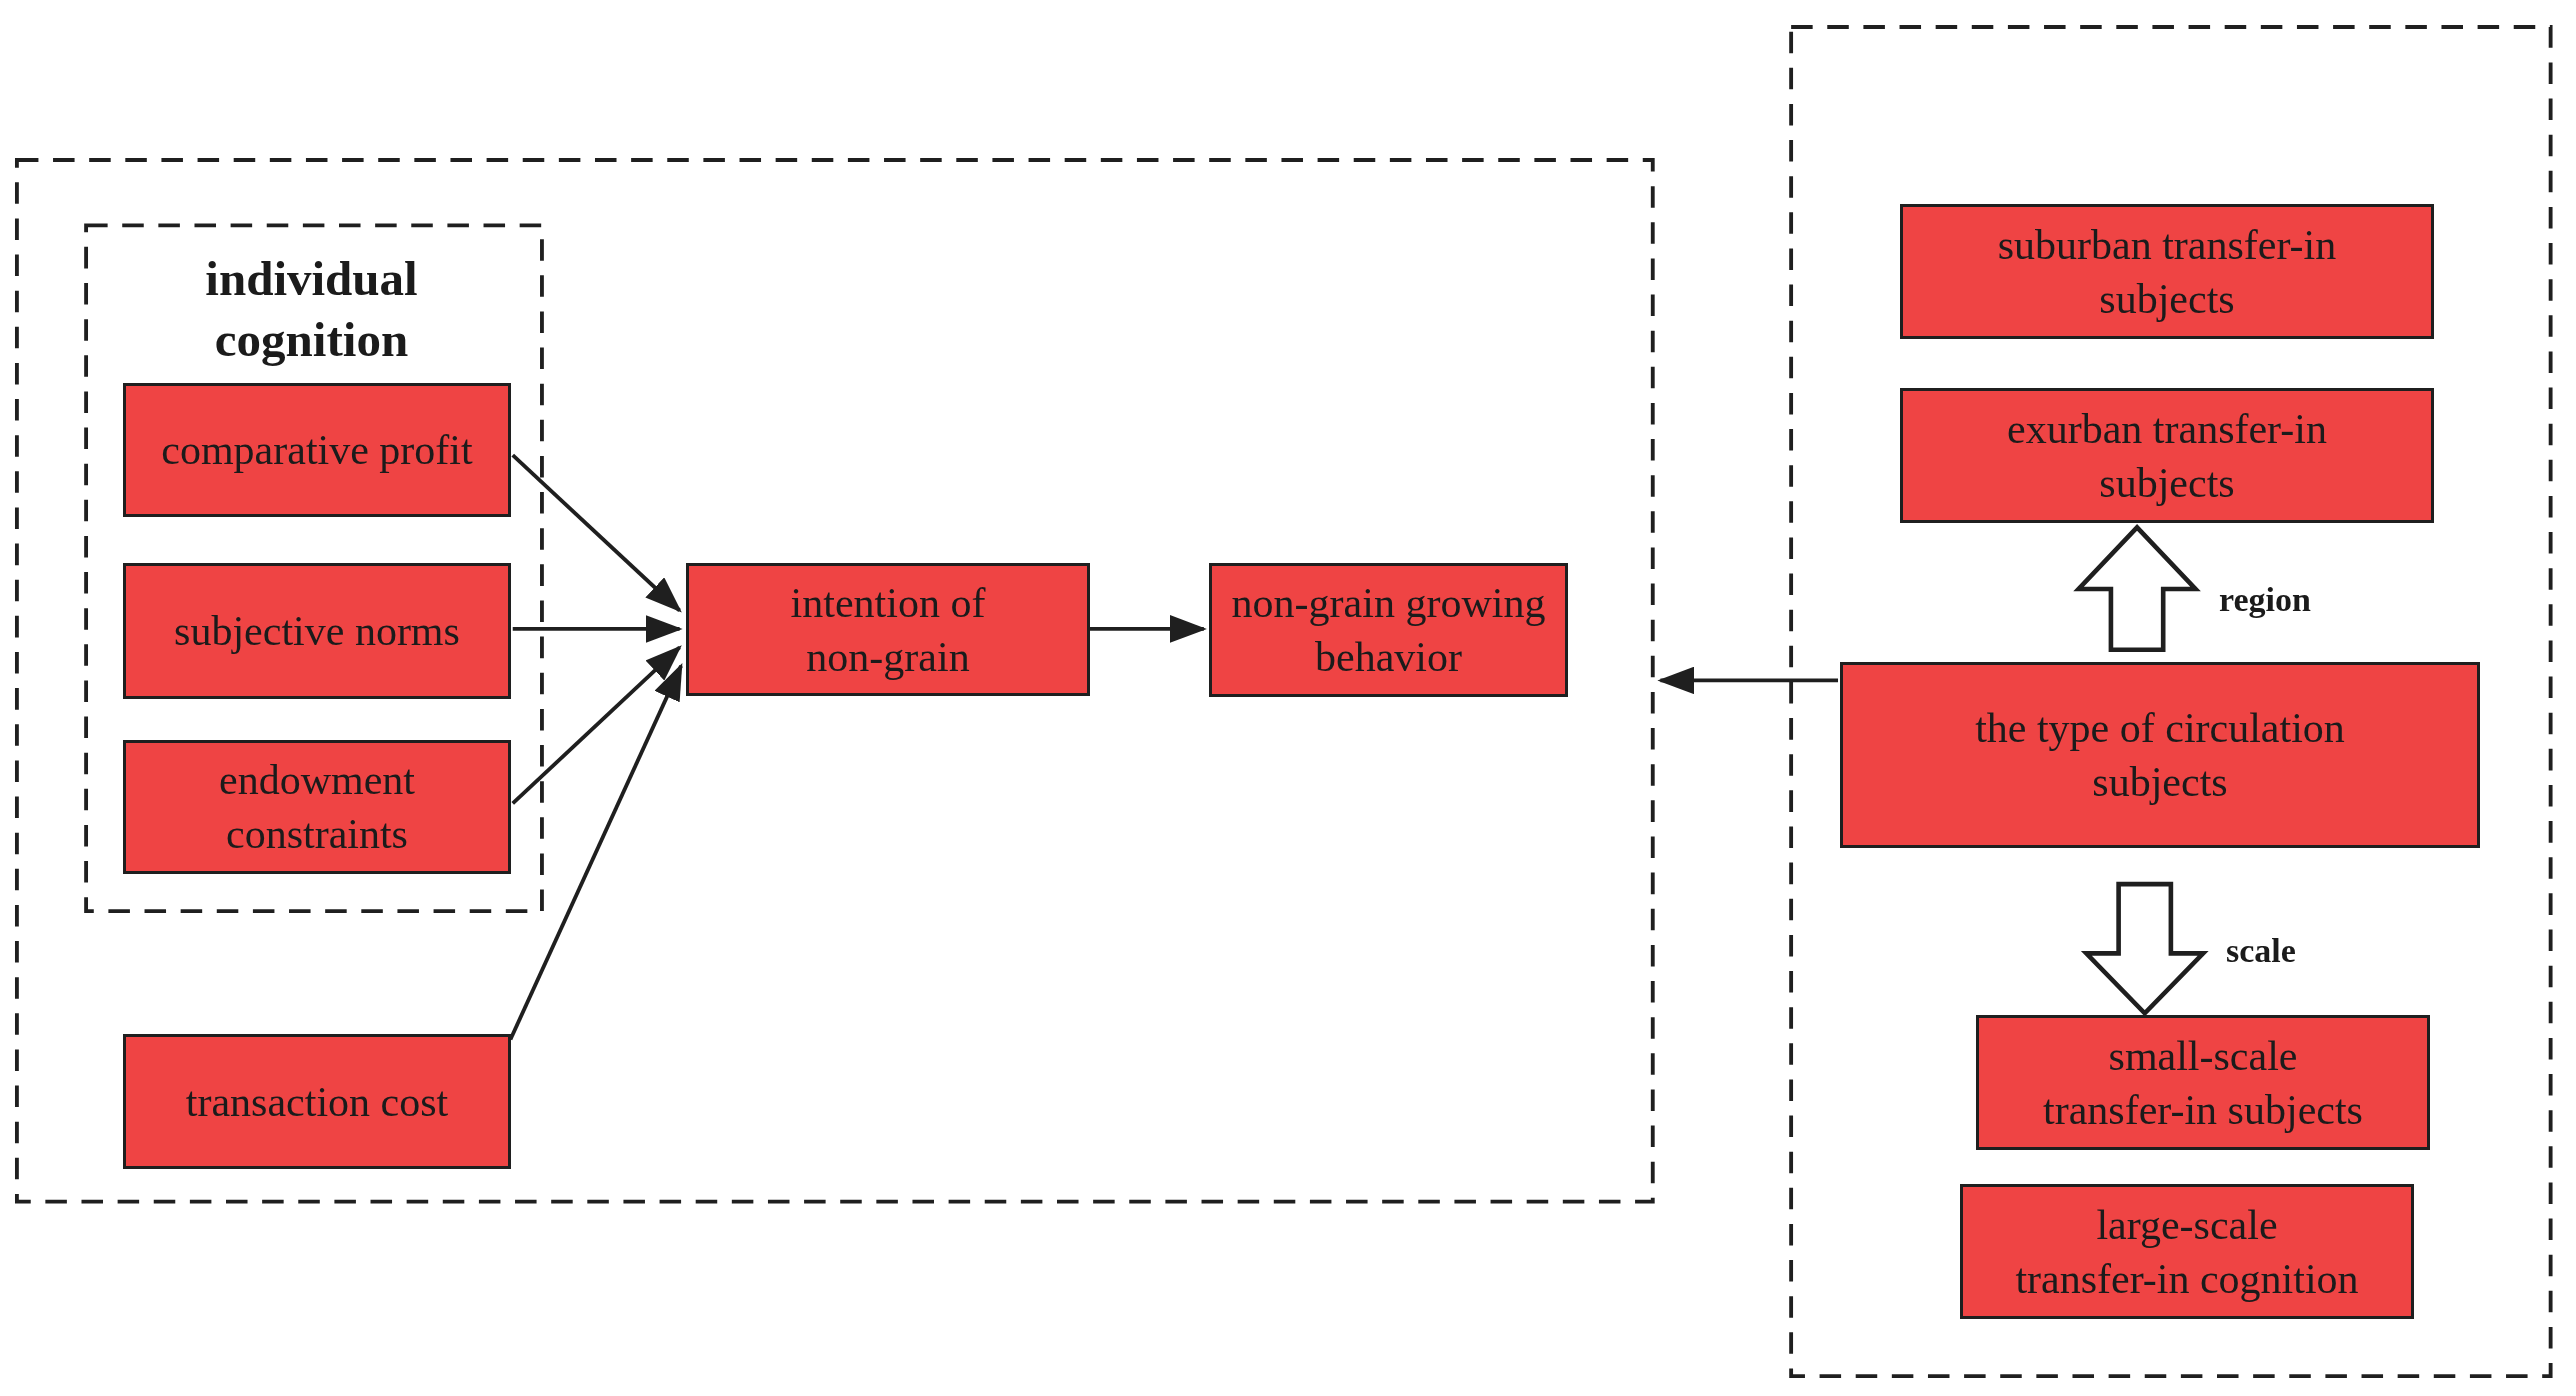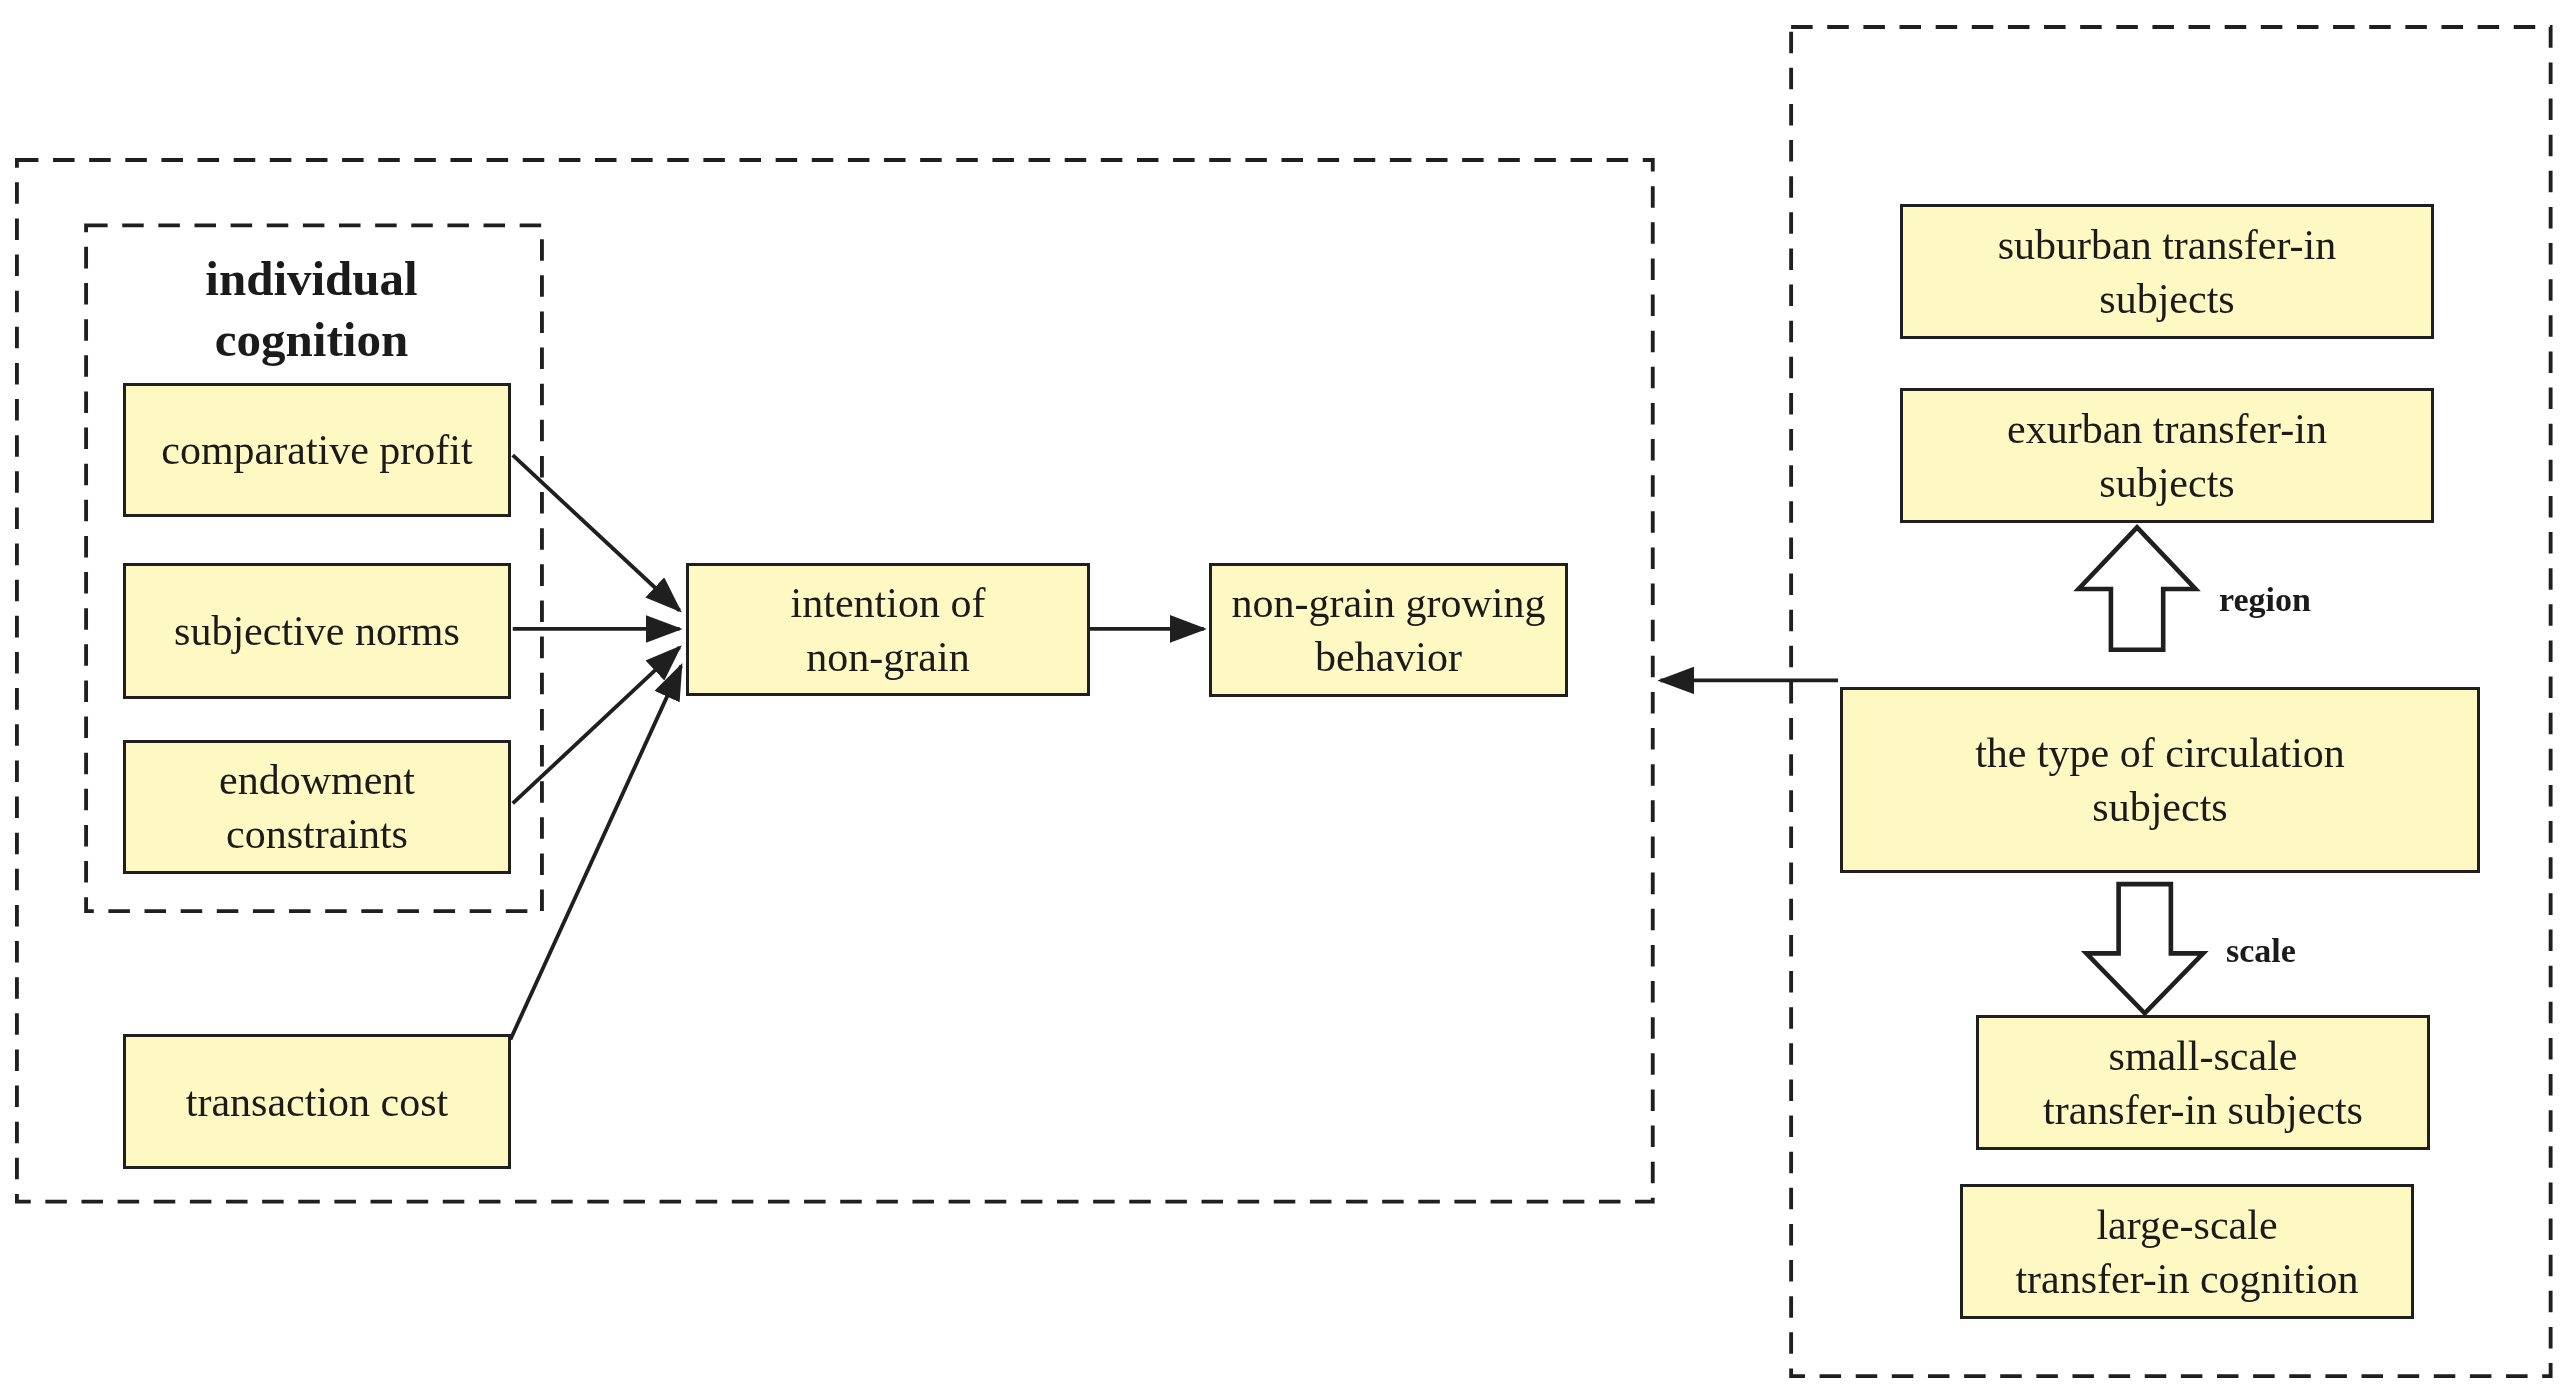--- a/index.html
+++ b/index.html
@@ -19,21 +19,21 @@
   .overlay-svg {
     position: absolute;
     left: 0; top: 0;
     width: 2576px;
     height: 1397px;
     pointer-events: none;
   }
   .node-box {
     position: absolute;
     border: 3.8px solid #1f1f1f;
-    background: #fef9c3;
+    background: #ef4444;
     display: flex;
     align-items: center;
     justify-content: center;
     text-align: center;
     font-size: 42px;
     line-height: 54px;
     white-space: pre-line;
     box-sizing: border-box;
   }
   .group-title {
@@ -99,21 +99,21 @@
 
 
   <div class="node-box" style="left:1900px; top:204px; width:534px; height:135px;">suburban transfer-in
 subjects</div>
 
   <div class="node-box" style="left:1900px; top:388px; width:534px; height:135px;">exurban transfer-in
 subjects</div>
 
   <div class="flow-label" style="left:2219px; top:578px;">region</div>
 
-  <div class="node-box" style="left:1840px; top:687px; width:640px; height:186px;">the type of circulation
+  <div class="node-box" style="left:1840px; top:662px; width:640px; height:186px;">the type of circulation
 subjects</div>
 
   <div class="flow-label" style="left:2226px; top:929px;">scale</div>
 
   <div class="node-box" style="left:1960px; top:1015px; width:454px; height:135px;margin-left:16px;">small-scale
 transfer-in subjects</div>
 
   <div class="node-box" style="left:1960px; top:1184px; width:454px; height:135px;">large-scale
 transfer-in cognition</div>
 

